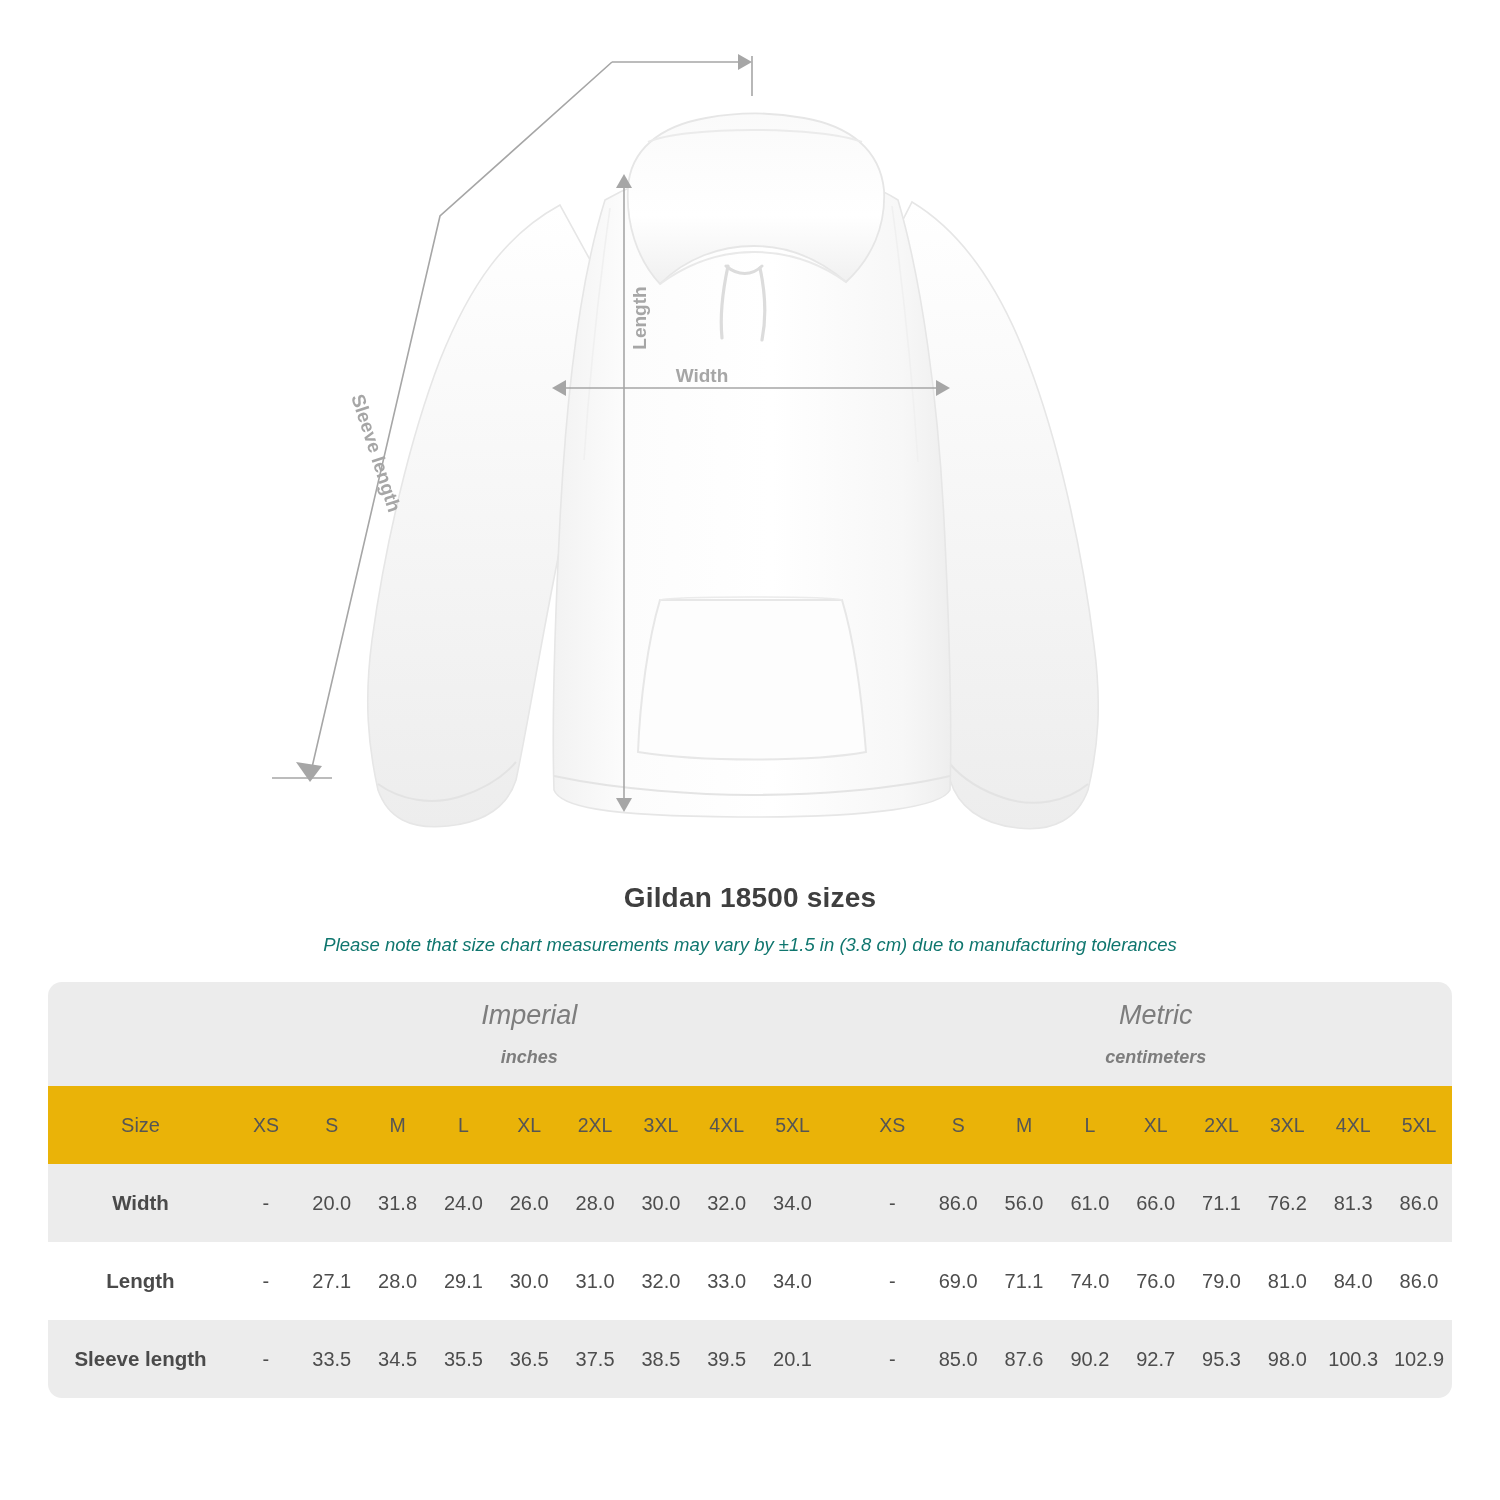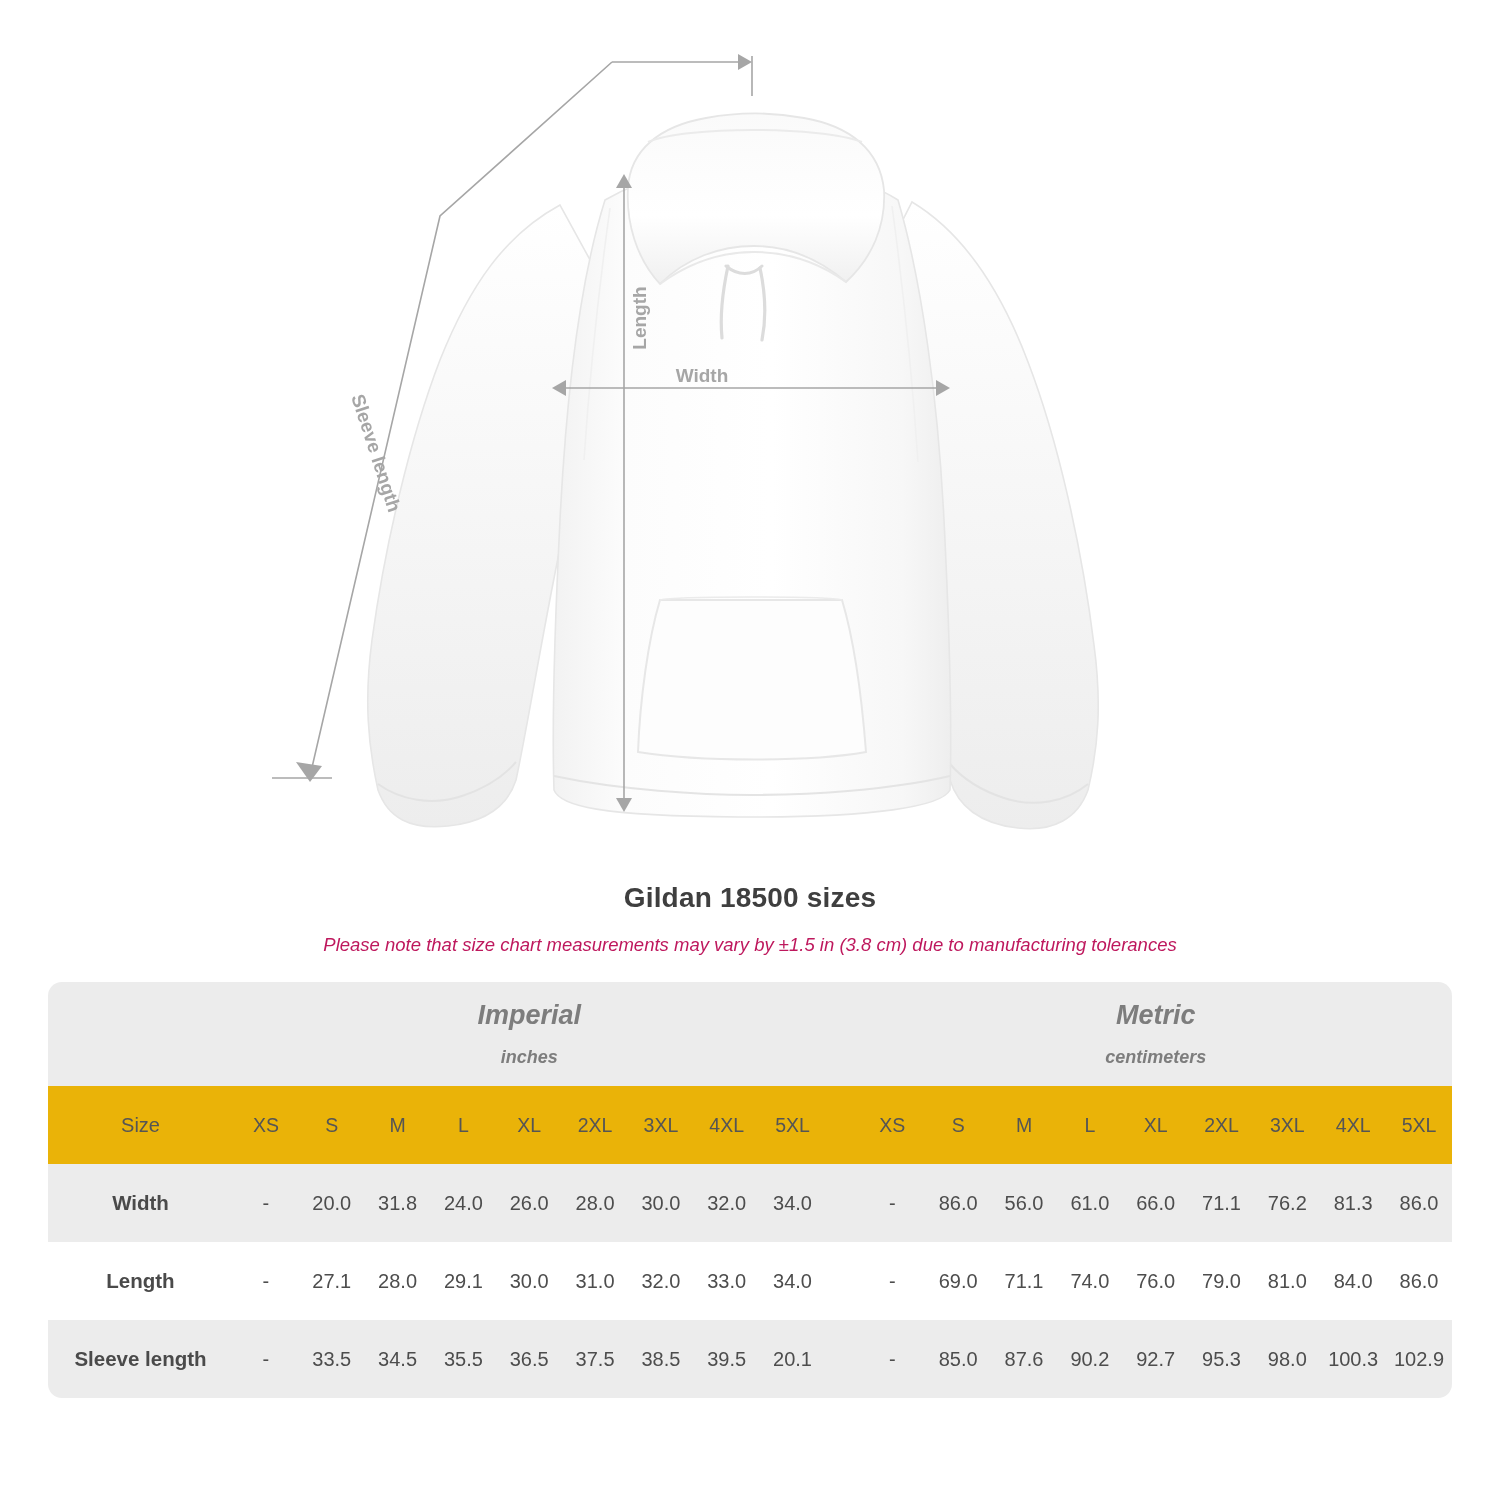--- a/index.html
+++ b/index.html
@@ -40,21 +40,21 @@
   }
   #chart-title {
     font-size: 28px;
     font-weight: bold;
     color: #3f3f3f;
     letter-spacing: 0.2px;
   }
   #chart-note {
     font-size: 18.5px;
     font-style: italic;
-    color: #be185d;
+    color: #0f766e;
     margin-top: 20px;
   }
 
   
   #table-wrap {
     margin: 26px 48px 0 48px;
   }
   table.size-table {
     width: 1404px;
     border-collapse: collapse;
@@ -69,21 +69,21 @@
   }
   
   .unit-cell {
     height: 104px;
     background: #ececec;
     color: #7d7d7d;
   }
   .unit-cell .unit-name {
     font-size: 27px;
     font-style: italic;
-    font-weight: bold;
+    font-weight: normal;
     line-height: 1.15;
   }
   .unit-cell .unit-sub {
     font-size: 18px;
     font-style: italic;
     font-weight: bold;
     margin-top: 16px;
   }
   .unit-cell.left  { border-top-left-radius: 14px; }
   .unit-cell.right { border-top-right-radius: 14px; text-align: center; }

